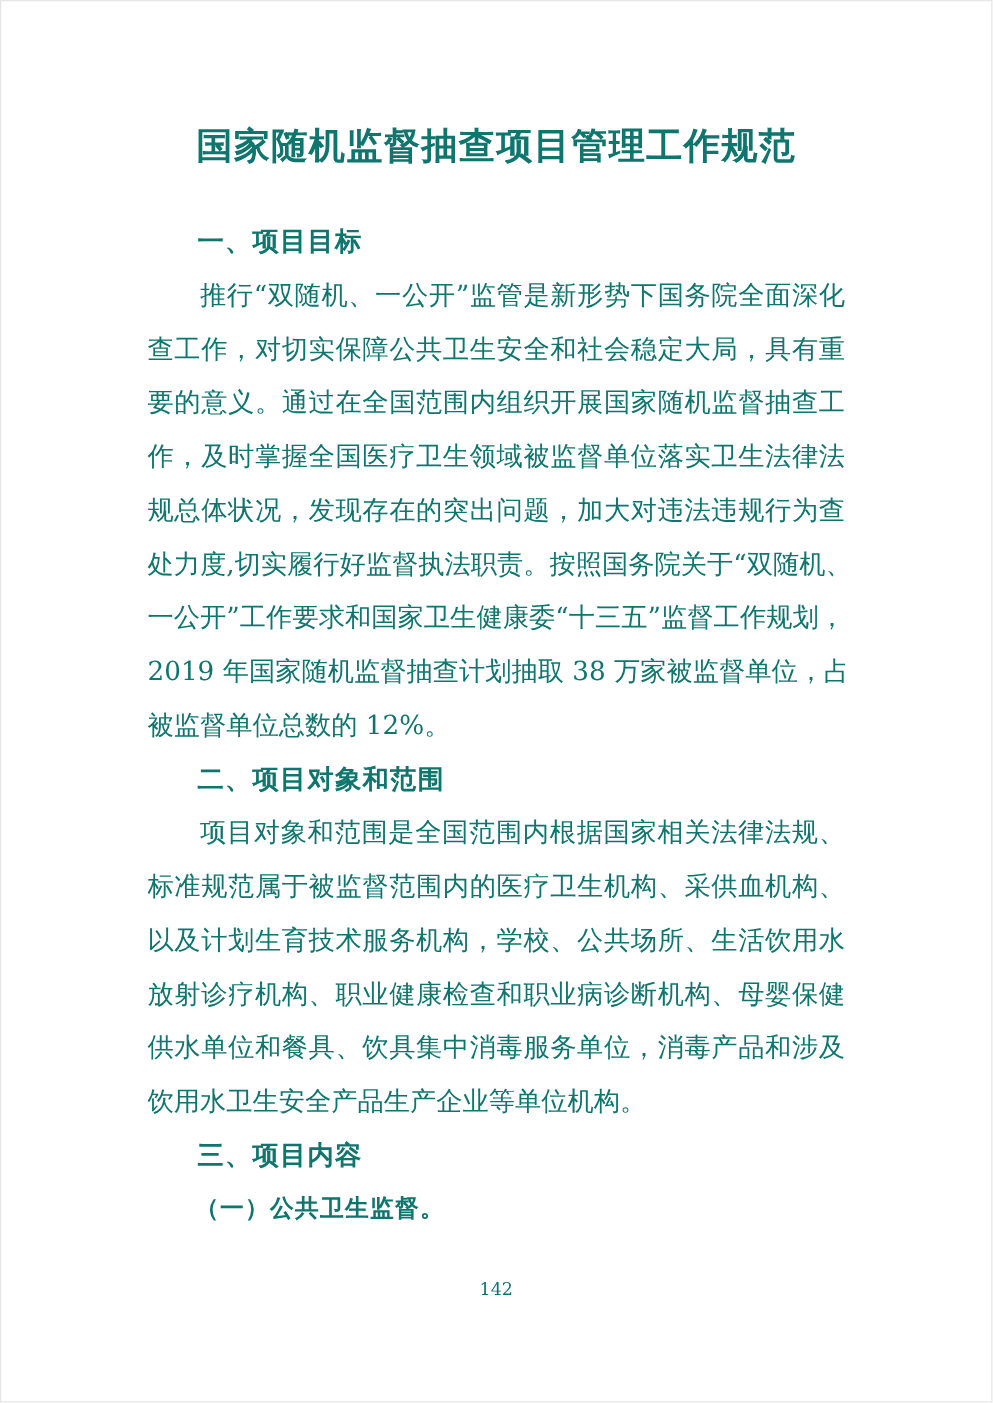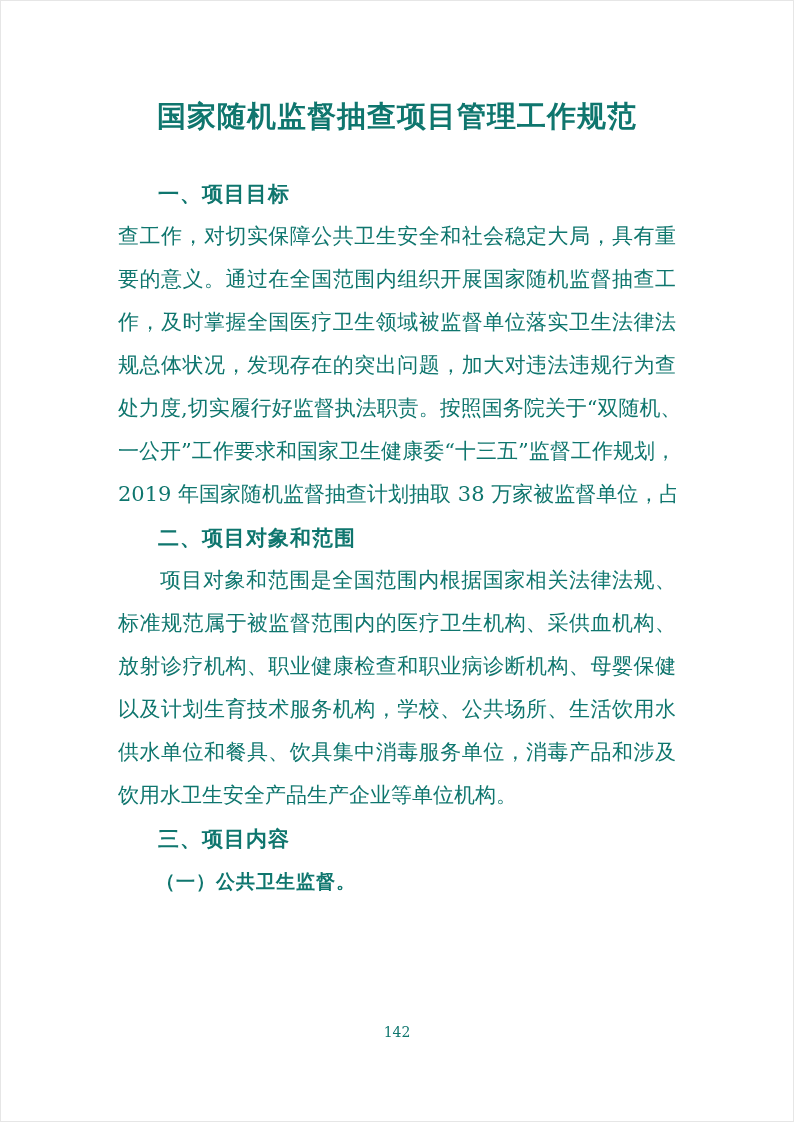--- a/index.html
+++ b/index.html
@@ -81,34 +81,36 @@
 </head>
 <body>
 
 <div class="page">
   <div class="content">
 
     <div class="doc-title">国家随机监督抽查项目管理工作规范</div>
 
     <div class="section-heading">一、项目目标</div>
 
+    <div class="body-line first">推行“双随机、一公开”监管是新形势下国务院全面深化</div>
     <div class="body-line">查工作，对切实保障公共卫生安全和社会稳定大局，具有重</div>
     <div class="body-line">要的意义。通过在全国范围内组织开展国家随机监督抽查工</div>
     <div class="body-line">作，及时掌握全国医疗卫生领域被监督单位落实卫生法律法</div>
     <div class="body-line">规总体状况，发现存在的突出问题，加大对违法违规行为查</div>
     <div class="body-line">处力度,切实履行好监督执法职责。按照国务院关于“双随机、</div>
     <div class="body-line">一公开”工作要求和国家卫生健康委“十三五”监督工作规划，</div>
     <div class="body-line">2019 年国家随机监督抽查计划抽取 38 万家被监督单位，占</div>
+    <div class="body-line last">被监督单位总数的 12%。</div>
 
     <div class="section-heading">二、项目对象和范围</div>
 
     <div class="body-line first">项目对象和范围是全国范围内根据国家相关法律法规、</div>
     <div class="body-line">标准规范属于被监督范围内的医疗卫生机构、采供血机构、</div>
+    <div class="body-line">以及计划生育技术服务机构，学校、公共场所、生活饮用水</div>
     <div class="body-line">放射诊疗机构、职业健康检查和职业病诊断机构、母婴保健</div>
-    <div class="body-line">以及计划生育技术服务机构，学校、公共场所、生活饮用水</div>
     <div class="body-line">供水单位和餐具、饮具集中消毒服务单位，消毒产品和涉及</div>
     <div class="body-line last">饮用水卫生安全产品生产企业等单位机构。</div>
 
     <div class="section-heading">三、项目内容</div>
 
     <div class="sub-heading">（一）公共卫生监督。</div>
 
   </div>
 
   <div class="page-number">142</div>

